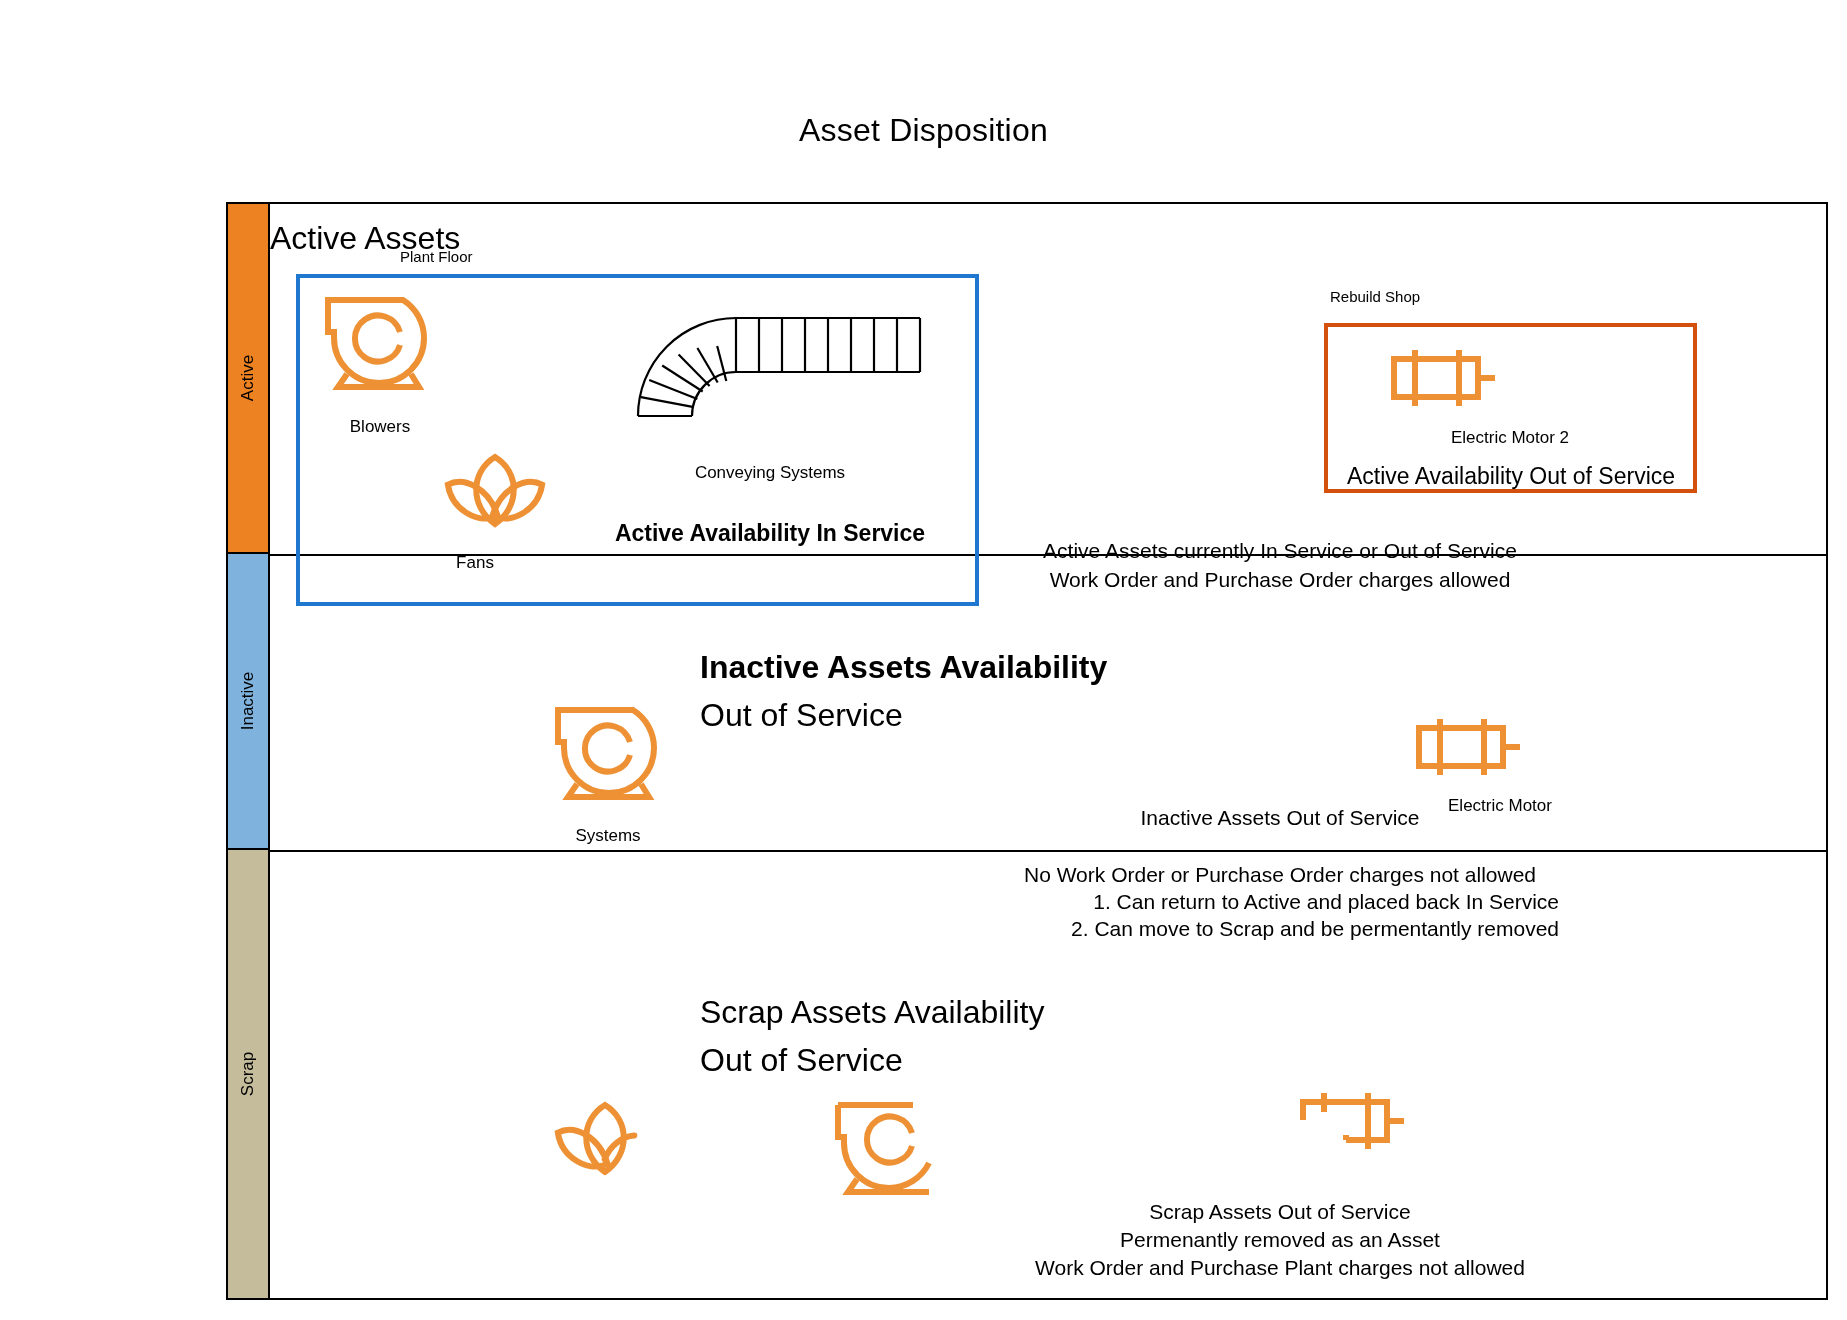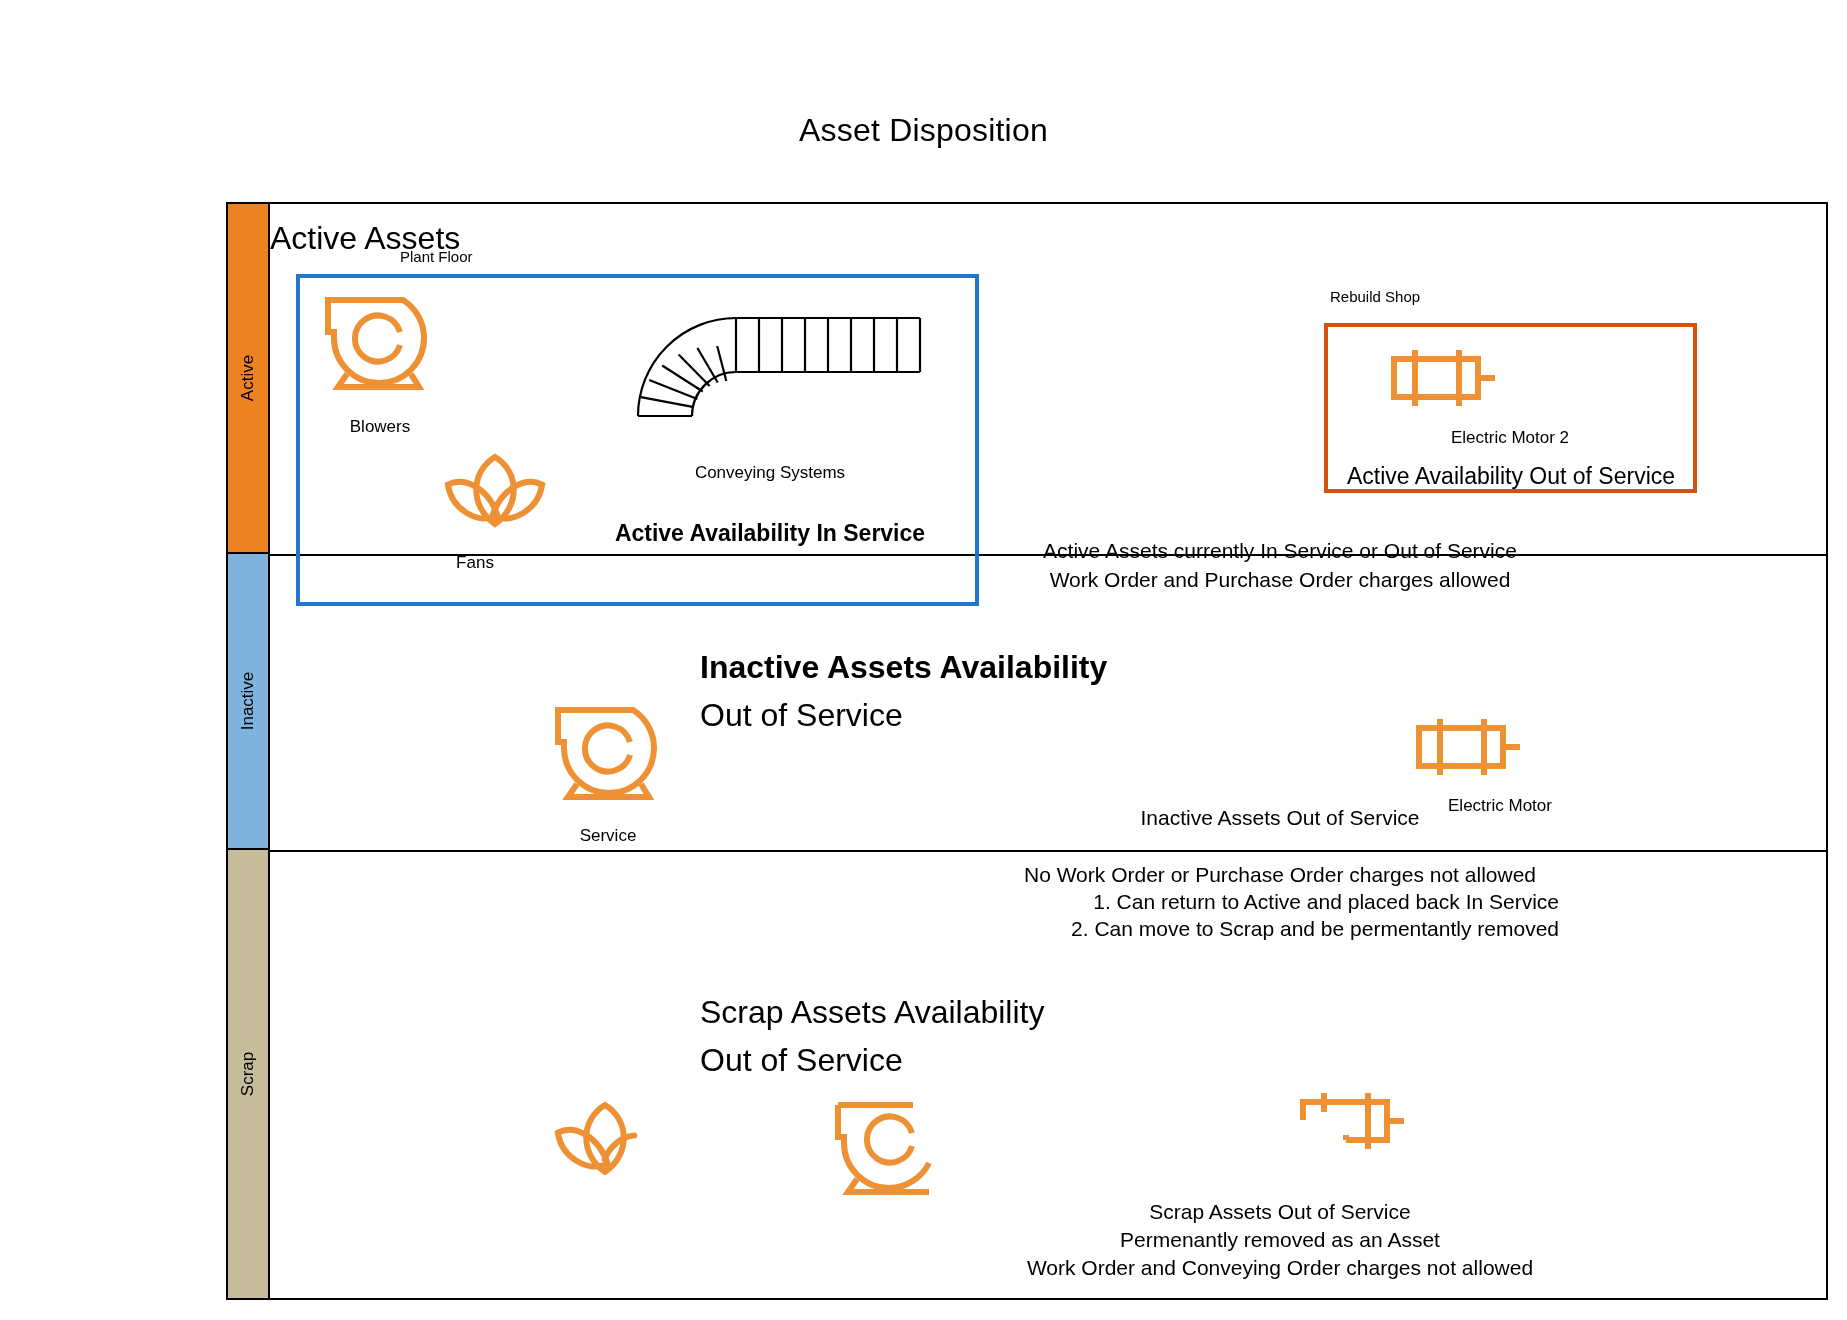--- a/index.html
+++ b/index.html
@@ -201,21 +201,21 @@
 <div class="icon" style="left:550px; top:700px;">
   <svg width="115" height="100" viewBox="0 0 115 100">
     <g fill="none" stroke="#ED9134" stroke-width="6" stroke-linejoin="miter" stroke-linecap="butt">
       <path d="M8 10 L83 10 A45 45 0 0 1 104 48 A45 45 0 0 1 59 93 A45 45 0 0 1 14 48 L14 42 L8 42 Z"></path>
       <path d="M14 42 L8 42 L8 10"></path>
       <path d="M80 55 A23 23 0 1 1 80 42"></path>
       <path d="M27 84 L18 97 L99 97 L91 84"></path>
     </g>
   </svg>
 </div>
-<div class="txt t-asset" style="left:528px; top:825px; width:160px;">Service</div>
+<div class="txt t-asset" style="left:528px; top:825px; width:160px;">Systems</div>
 
 <div class="icon" style="left:1416px; top:716px;">
   <svg width="104" height="62" viewBox="0 0 104 62">
     <g fill="none" stroke="#ED9134" stroke-width="6">
       <rect x="3" y="12" width="84" height="38"></rect>
       <line x1="24" y1="3" x2="24" y2="59"></line>
       <line x1="68" y1="3" x2="68" y2="59"></line>
       <line x1="87" y1="31" x2="104" y2="31"></line>
     </g>
   </svg>
@@ -258,13 +258,13 @@
       <line x1="24" y1="3" x2="24" y2="22"></line>
       <line x1="68" y1="3" x2="68" y2="59"></line>
       <line x1="87" y1="31" x2="104" y2="31"></line>
       <line x1="46" y1="45" x2="46" y2="50"></line>
     </g>
   </svg>
 </div>
 
 <div class="txt t-note" style="left:1000px; top:1197px; width:560px;">Scrap Assets Out of Service</div>
 <div class="txt t-note" style="left:1000px; top:1225px; width:560px;">Permenantly removed as an Asset</div>
-<div class="txt t-note" style="left:1000px; top:1253px; width:560px;">Work Order and Conveying Order charges not allowed</div>
+<div class="txt t-note" style="left:1000px; top:1253px; width:560px;">Work Order and Purchase Plant charges not allowed</div>
 
 </body></html>

